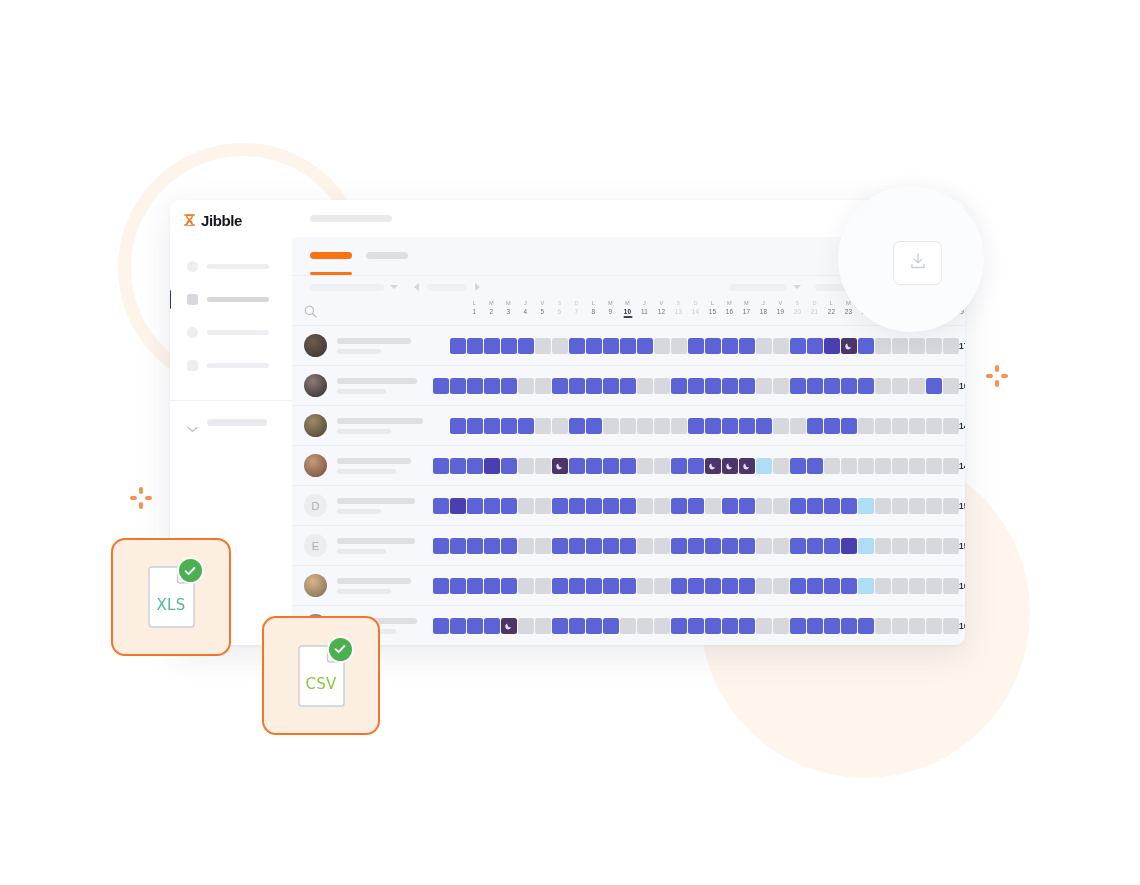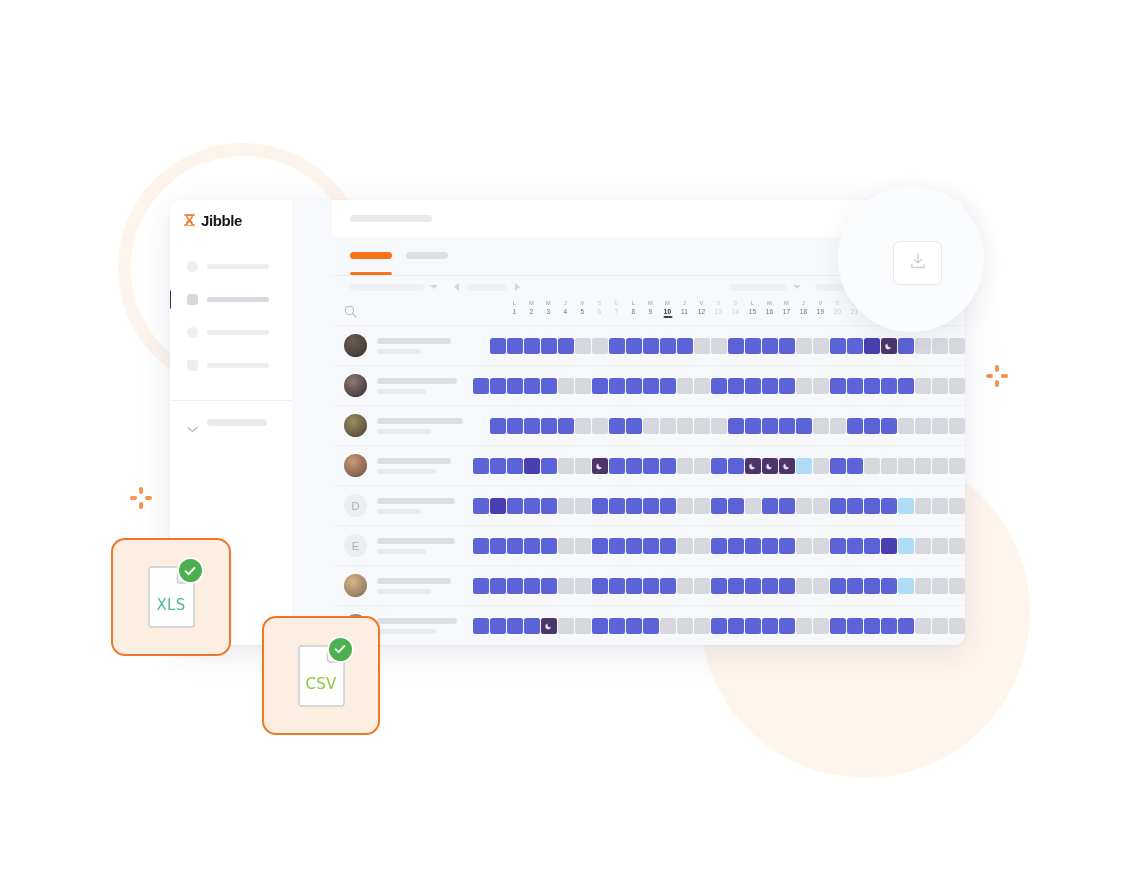--- a/index.html
+++ b/index.html
@@ -35,21 +35,20 @@
 
   
   .app {
     position: absolute; left: 170px; top: 200px;
     width: 795px; height: 445px;
     background: #f7f8fb;
     border-radius: 9px;
     box-shadow: 0 9px 34px rgba(40,48,90,.10), 0 1px 3px rgba(40,48,90,.06);
     overflow: hidden;
     display: flex;
-    gap: 40px;
   }
 
   
   .sidebar {
     width: 122px; flex: 0 0 122px; background: #fff;
     display: flex; flex-direction: column;
   }
   .brand { height: 40px; display: flex; align-items: center; padding-left: 12px; gap: 4px; }
   .brand-mark { width: 15px; height: 15px; position: relative; }
   .brand-mark svg { display: block; }

